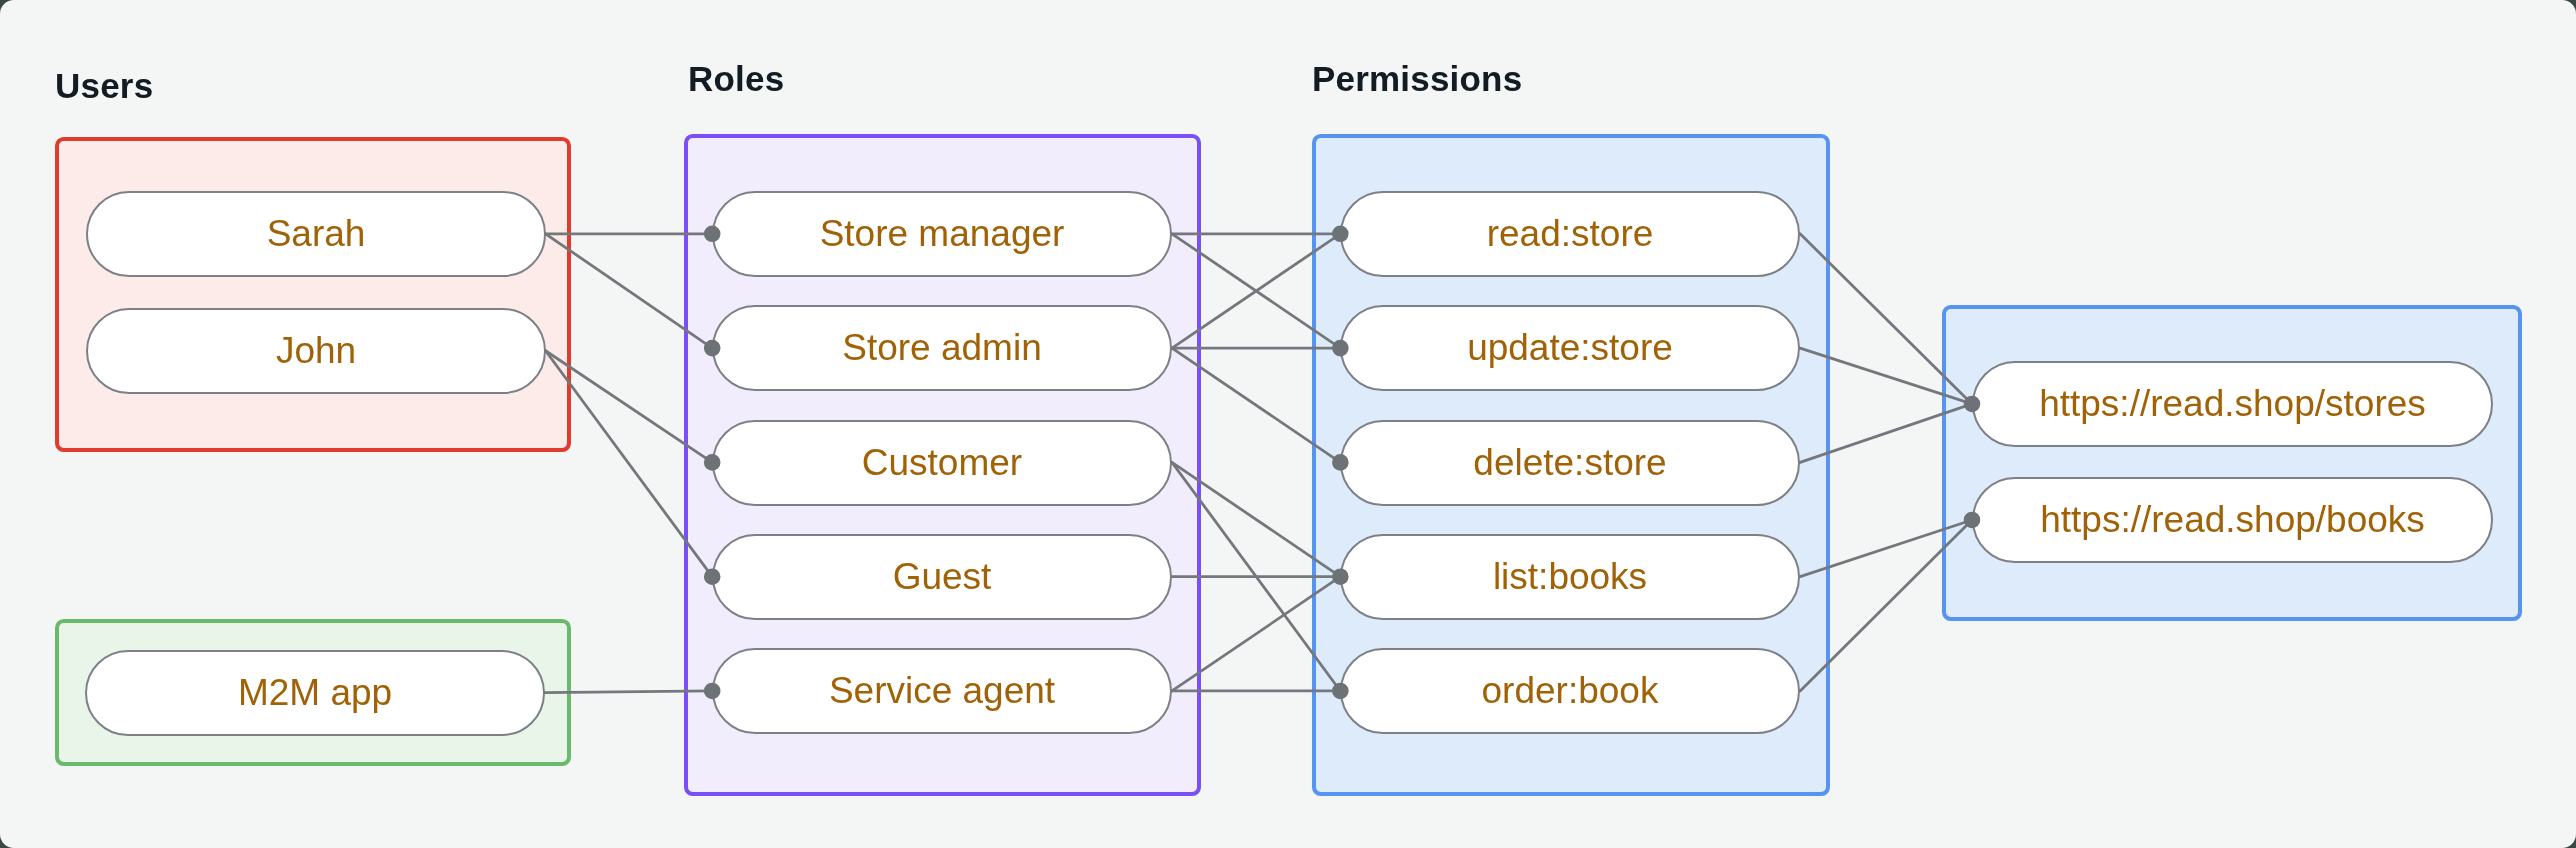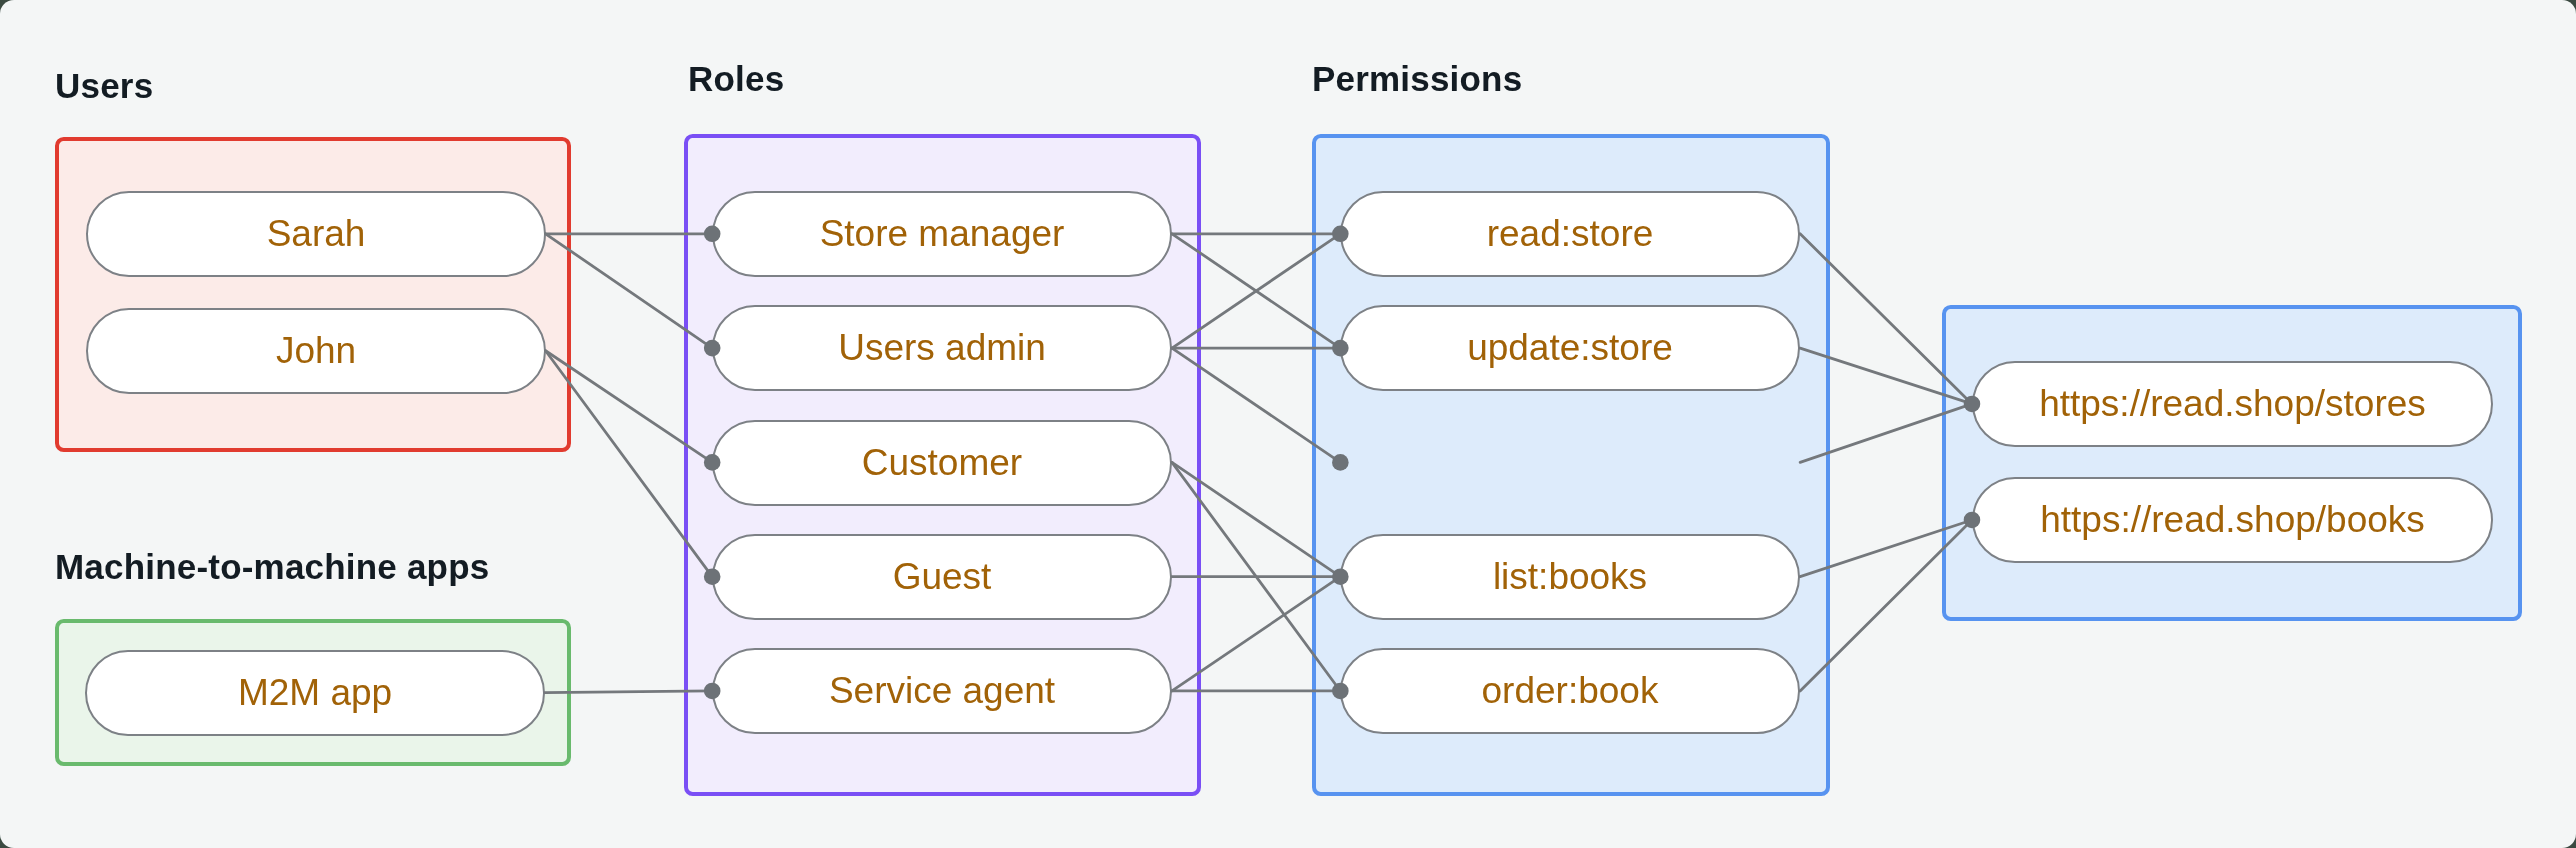--- a/index.html
+++ b/index.html
@@ -35,36 +35,36 @@
 
 <div class="stage">
 
   <div class="group-box box-users"></div>
   <div class="group-box box-m2m"></div>
   <div class="group-box box-roles"></div>
   <div class="group-box box-permissions"></div>
   <div class="group-box box-api"></div>
 
   <div class="group-title" style="left:55px;top:65px">Users</div>
-  <div class="group-title" style="left:55px;top:546px">Machine-to-machine apps</div>
   <div class="group-title" style="left:688px;top:58px">Roles</div>
   <div class="group-title" style="left:1312px;top:58px">Permissions</div>
 
   <div class="pill w1" style="left:86px;top:191px">Sarah</div>
   <div class="pill w1" style="left:86px;top:308px">John</div>
   <div class="pill w1" style="left:85px;top:650px">M2M app</div>
 
   <div class="pill w1" style="left:712px;top:191px">Store manager</div>
-  <div class="pill w1" style="left:712px;top:305px">Users admin</div>
+  <div class="pill w1" style="left:712px;top:305px">Store admin</div>
   <div class="pill w1" style="left:712px;top:420px">Customer</div>
   <div class="pill w1" style="left:712px;top:534px">Guest</div>
   <div class="pill w1" style="left:712px;top:648px">Service agent</div>
 
   <div class="pill w1" style="left:1340px;top:305px">update:store</div>
   <div class="pill w1" style="left:1340px;top:191px">read:store</div>
+  <div class="pill w1" style="left:1340px;top:420px">delete:store</div>
   <div class="pill w1" style="left:1340px;top:534px">list:books</div>
   <div class="pill w1" style="left:1340px;top:648px">order:book</div>
 
   <div class="pill w2" style="left:1972px;top:361px">https://read.shop/stores</div>
   <div class="pill w2" style="left:1972px;top:477px">https://read.shop/books</div>
 
   <svg class="edges" viewBox="0 0 2952 972" xmlns="http://www.w3.org/2000/svg">
       <line x1="625" y1="268" x2="816" y2="268" class="edge"></line>
       <line x1="625" y1="268" x2="816" y2="399" class="edge"></line>
       <line x1="625" y1="402" x2="816" y2="530" class="edge"></line>

